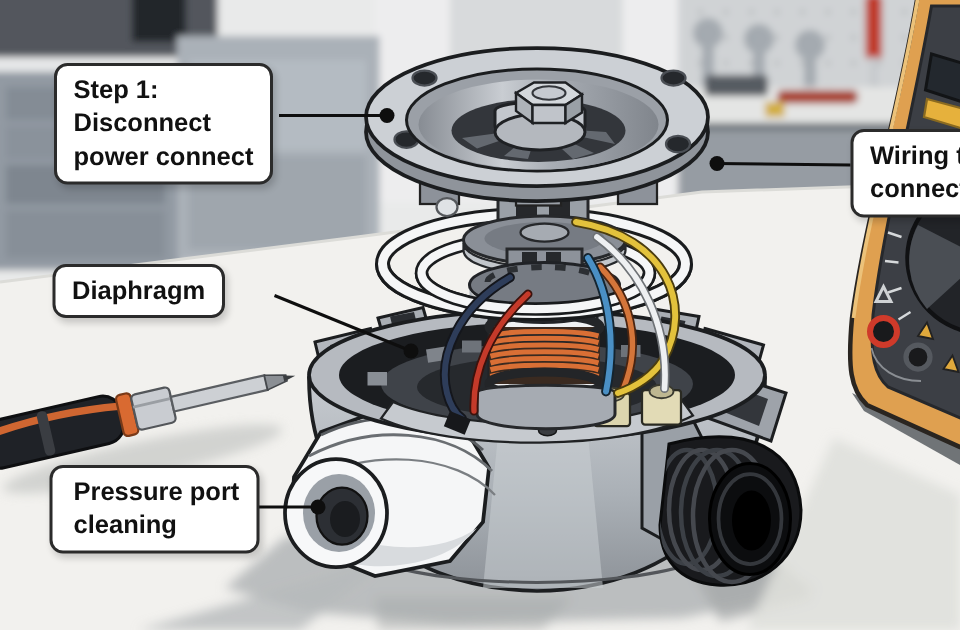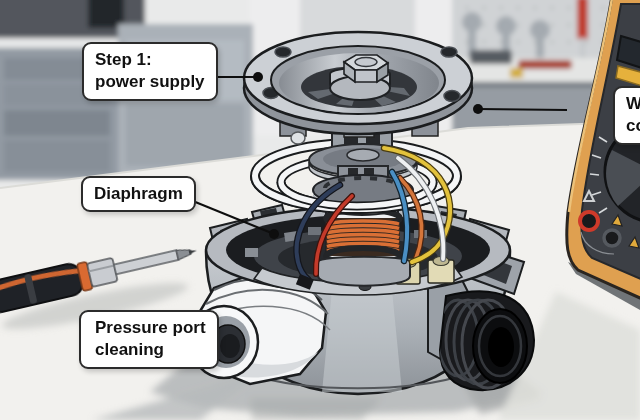--- a/index.html
+++ b/index.html
@@ -4,21 +4,21 @@
 <style>
   html,body{margin:0;padding:0;background:#888;}
   #stage{
     position:relative;width:640px;height:420px;overflow:hidden;
     background:#e9eaea;font-family:"Liberation Sans",sans-serif;
   }
   #stage svg{position:absolute;left:0;top:0;}
   .callout{
     position:absolute;background:#ffffff;border:2px solid #2b2b2b;border-radius:9px;
     padding:5px 11px;color:#111;font-weight:bold;font-size:17px;line-height:1.32;
-    box-shadow:2px 3px 5px rgba(0,0,0,.18);z-index:5;margin-left:46px;
+    box-shadow:2px 3px 5px rgba(0,0,0,.18);z-index:5;
   }
   .callout .cl{display:block;white-space:nowrap;}
 </style>
 </head>
 <body>
 
 <div id="stage">
 
 <svg width="640" height="420" viewBox="0 0 640 420">
   <defs>
@@ -311,21 +311,22 @@
   <g fill="#0e0e0e">
     <circle cx="258" cy="77" r="5"></circle>
     <circle cx="478" cy="109" r="5"></circle>
     <circle cx="274" cy="234" r="5"></circle>
     <circle cx="212" cy="338" r="5"></circle>
   </g>
 </svg>
 
 <div class="callout" style="left:36px;top:42px;">
   <span class="cl">Step 1:</span>
-  <span class="cl">power supply</span>
+  <span class="cl">Disconnect</span>
+  <span class="cl">power connect</span>
 </div>
 
 <div class="callout" style="left:567px;top:86px;width:140px;">
   <span class="cl">Wiring t</span>
   <span class="cl">connect</span>
 </div>
 
 <div class="callout" style="left:35px;top:176px;text-align:right;">
   <span class="cl">Diaphragm</span>
 </div>

